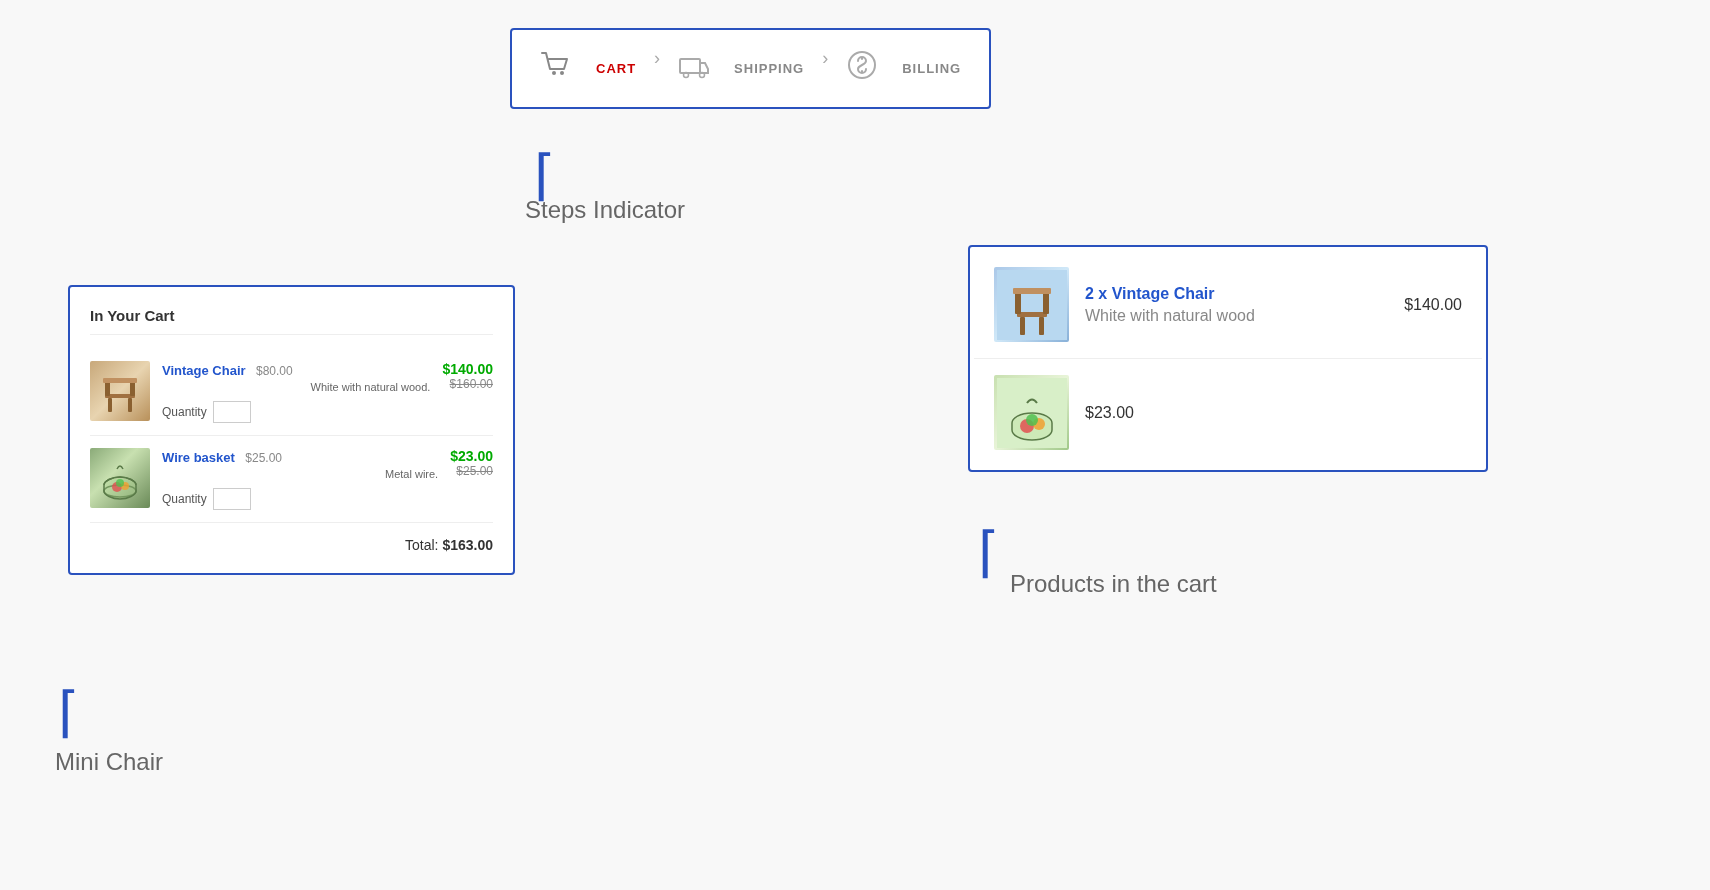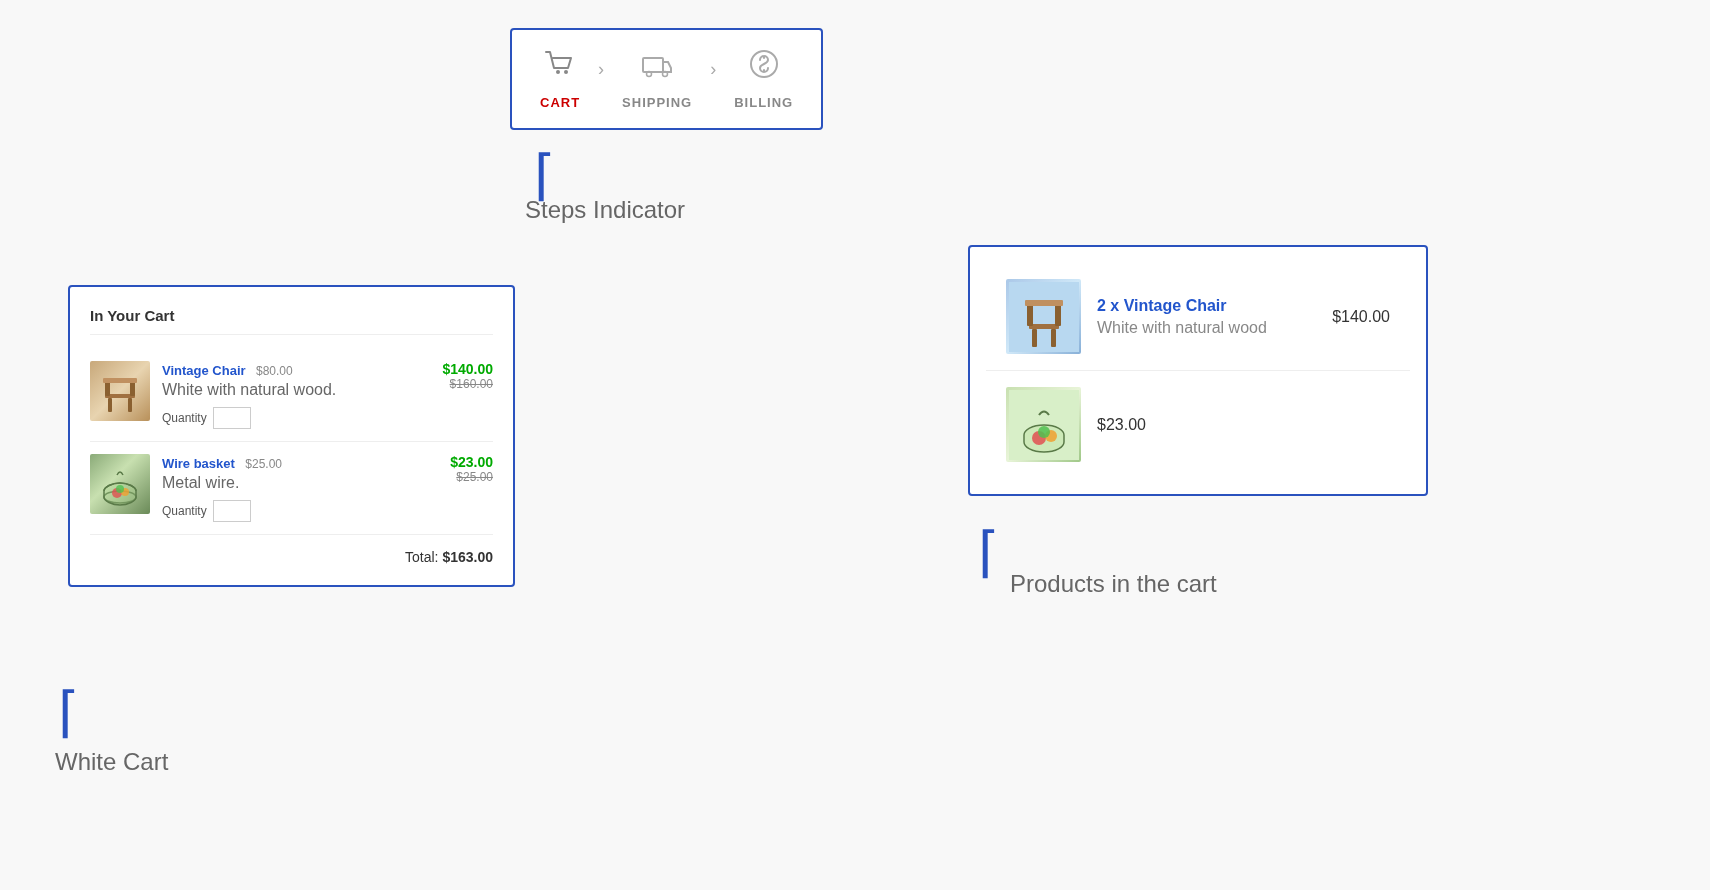--- a/index.html
+++ b/index.html
@@ -21,23 +21,23 @@
       border-radius: 4px;
       background: #fff;
       padding: 18px 28px;
       display: flex;
       align-items: center;
       gap: 18px;
     }
 
     .step-item {
       display: flex;
-      flex-direction: column;
-      align-items: center;
-      gap: 8px;
+      flex-direction: row;
+      align-items: center;
+      gap: 24px;
     }
 
     .step-icon {
       font-size: 28px;
       color: #999;
     }
 
     .step-icon.active {
       color: #c00;
     }
@@ -145,23 +145,24 @@
       text-decoration: none;
     }
 
     .cart-item-price-original {
       font-size: 12px;
       color: #888;
       margin-left: 6px;
     }
 
     .cart-item-desc {
-      font-size: 16px;
+      font-size: 11px;
       color: #666;
       margin-top: 2px;
+      text-align: right;
     }
 
     .cart-item-qty {
       display: flex;
       align-items: center;
       gap: 6px;
       margin-top: 8px;
       font-size: 12px;
       color: #555;
     }
@@ -200,22 +201,22 @@
     }
 
     
     .products-cart-box {
       position: absolute;
       top: 245px;
       left: 968px;
       border: 2px solid #2a52be;
       border-radius: 4px;
       background: #fff;
-      width: 460px;
-      padding: 16px;
+      width: 520px;
+      padding: 4px;
     }
 
     .product-row {
       display: flex;
       align-items: center;
       padding: 16px 20px;
       gap: 16px;
       border-bottom: 1px solid #eee;
     }
 
@@ -372,21 +373,21 @@
     </div>
   </div>
 
   <div class="cart-total-row">
     <span>Total:</span>
     <strong>$163.00</strong>
   </div>
 </div>
 
 <div style="position:absolute;top:680px;left:58px;font-size:55px;color:#2a52be;font-weight:100;">⌈</div>
-<div style="position:absolute;top:748px;left:55px;font-size:24px;color:#666;">White Cart</div>
+<div style="position:absolute;top:748px;left:55px;font-size:24px;color:#666;">Mini Chair</div>
 
 <div class="products-cart-box">
 
   <div class="product-row">
     <div class="product-thumb chair-thumb">
       <svg width="70" height="70" viewBox="0 0 70 70" fill="none">
 
         <rect x="0" y="0" width="70" height="70" fill="#b8d8f0"></rect>
         <rect x="20" y="42" width="30" height="5" rx="1" fill="#a07040"></rect>
         <rect x="23" y="47" width="5" height="18" rx="1" fill="#8a6030"></rect>

